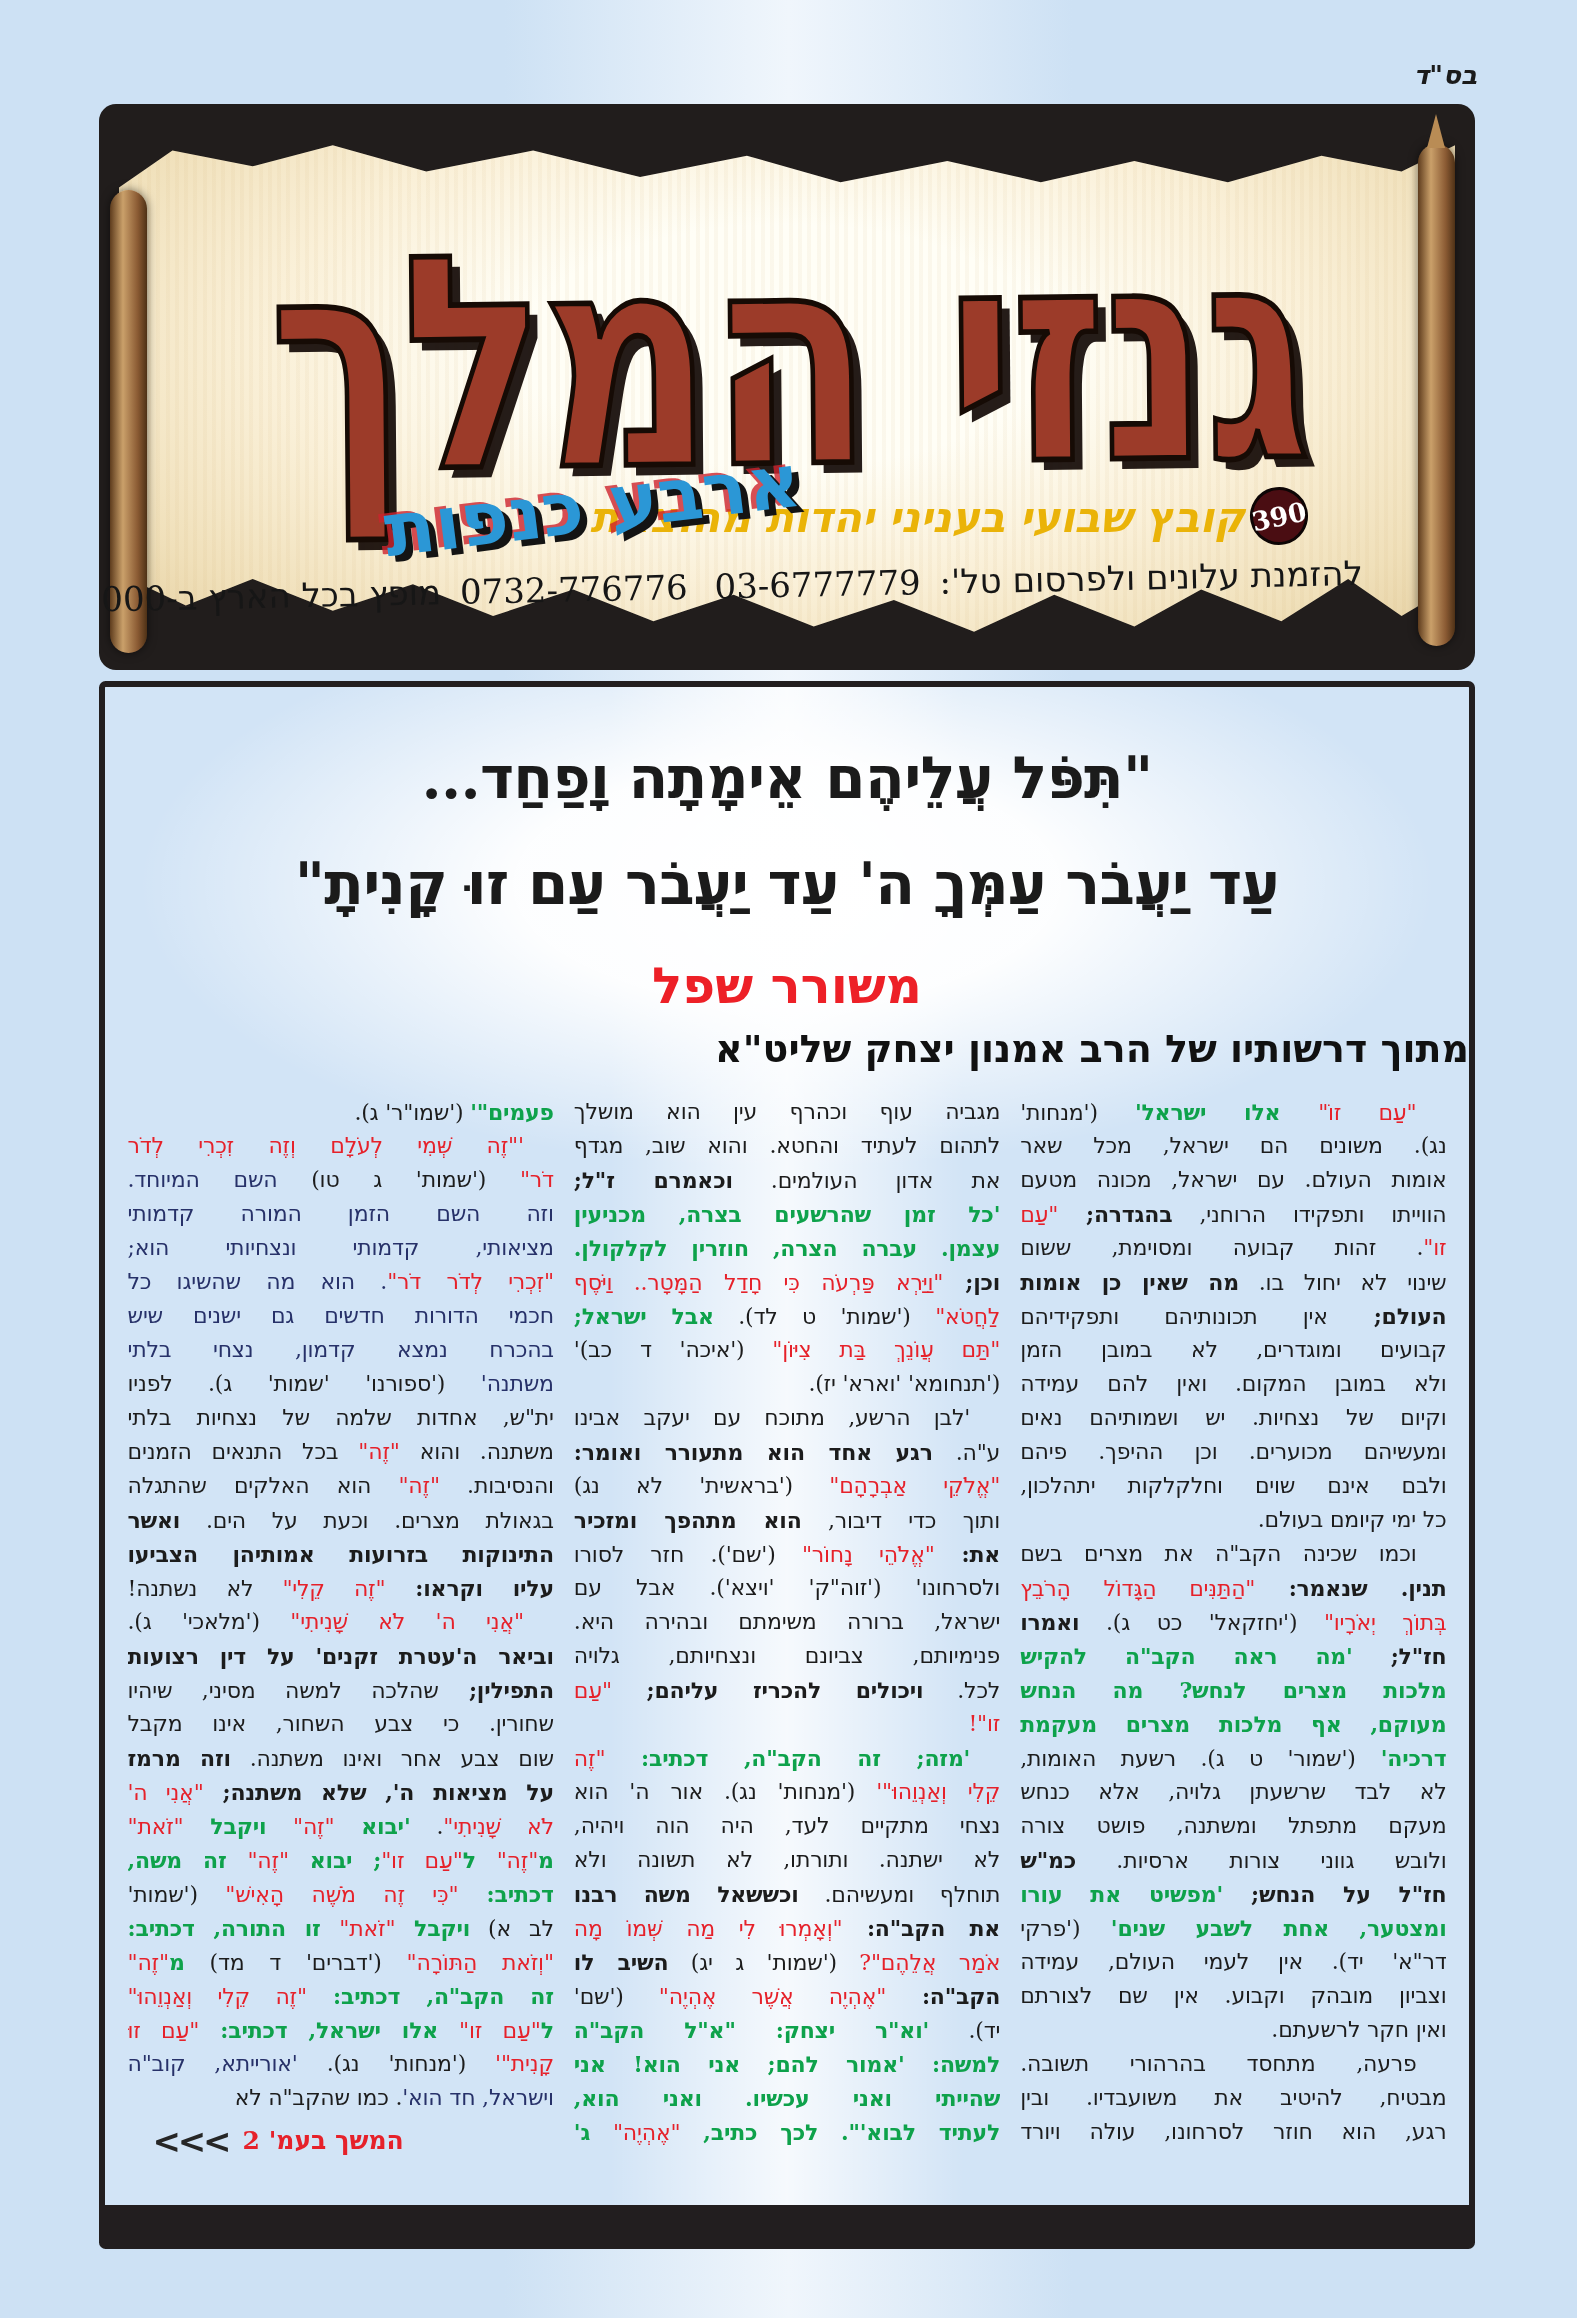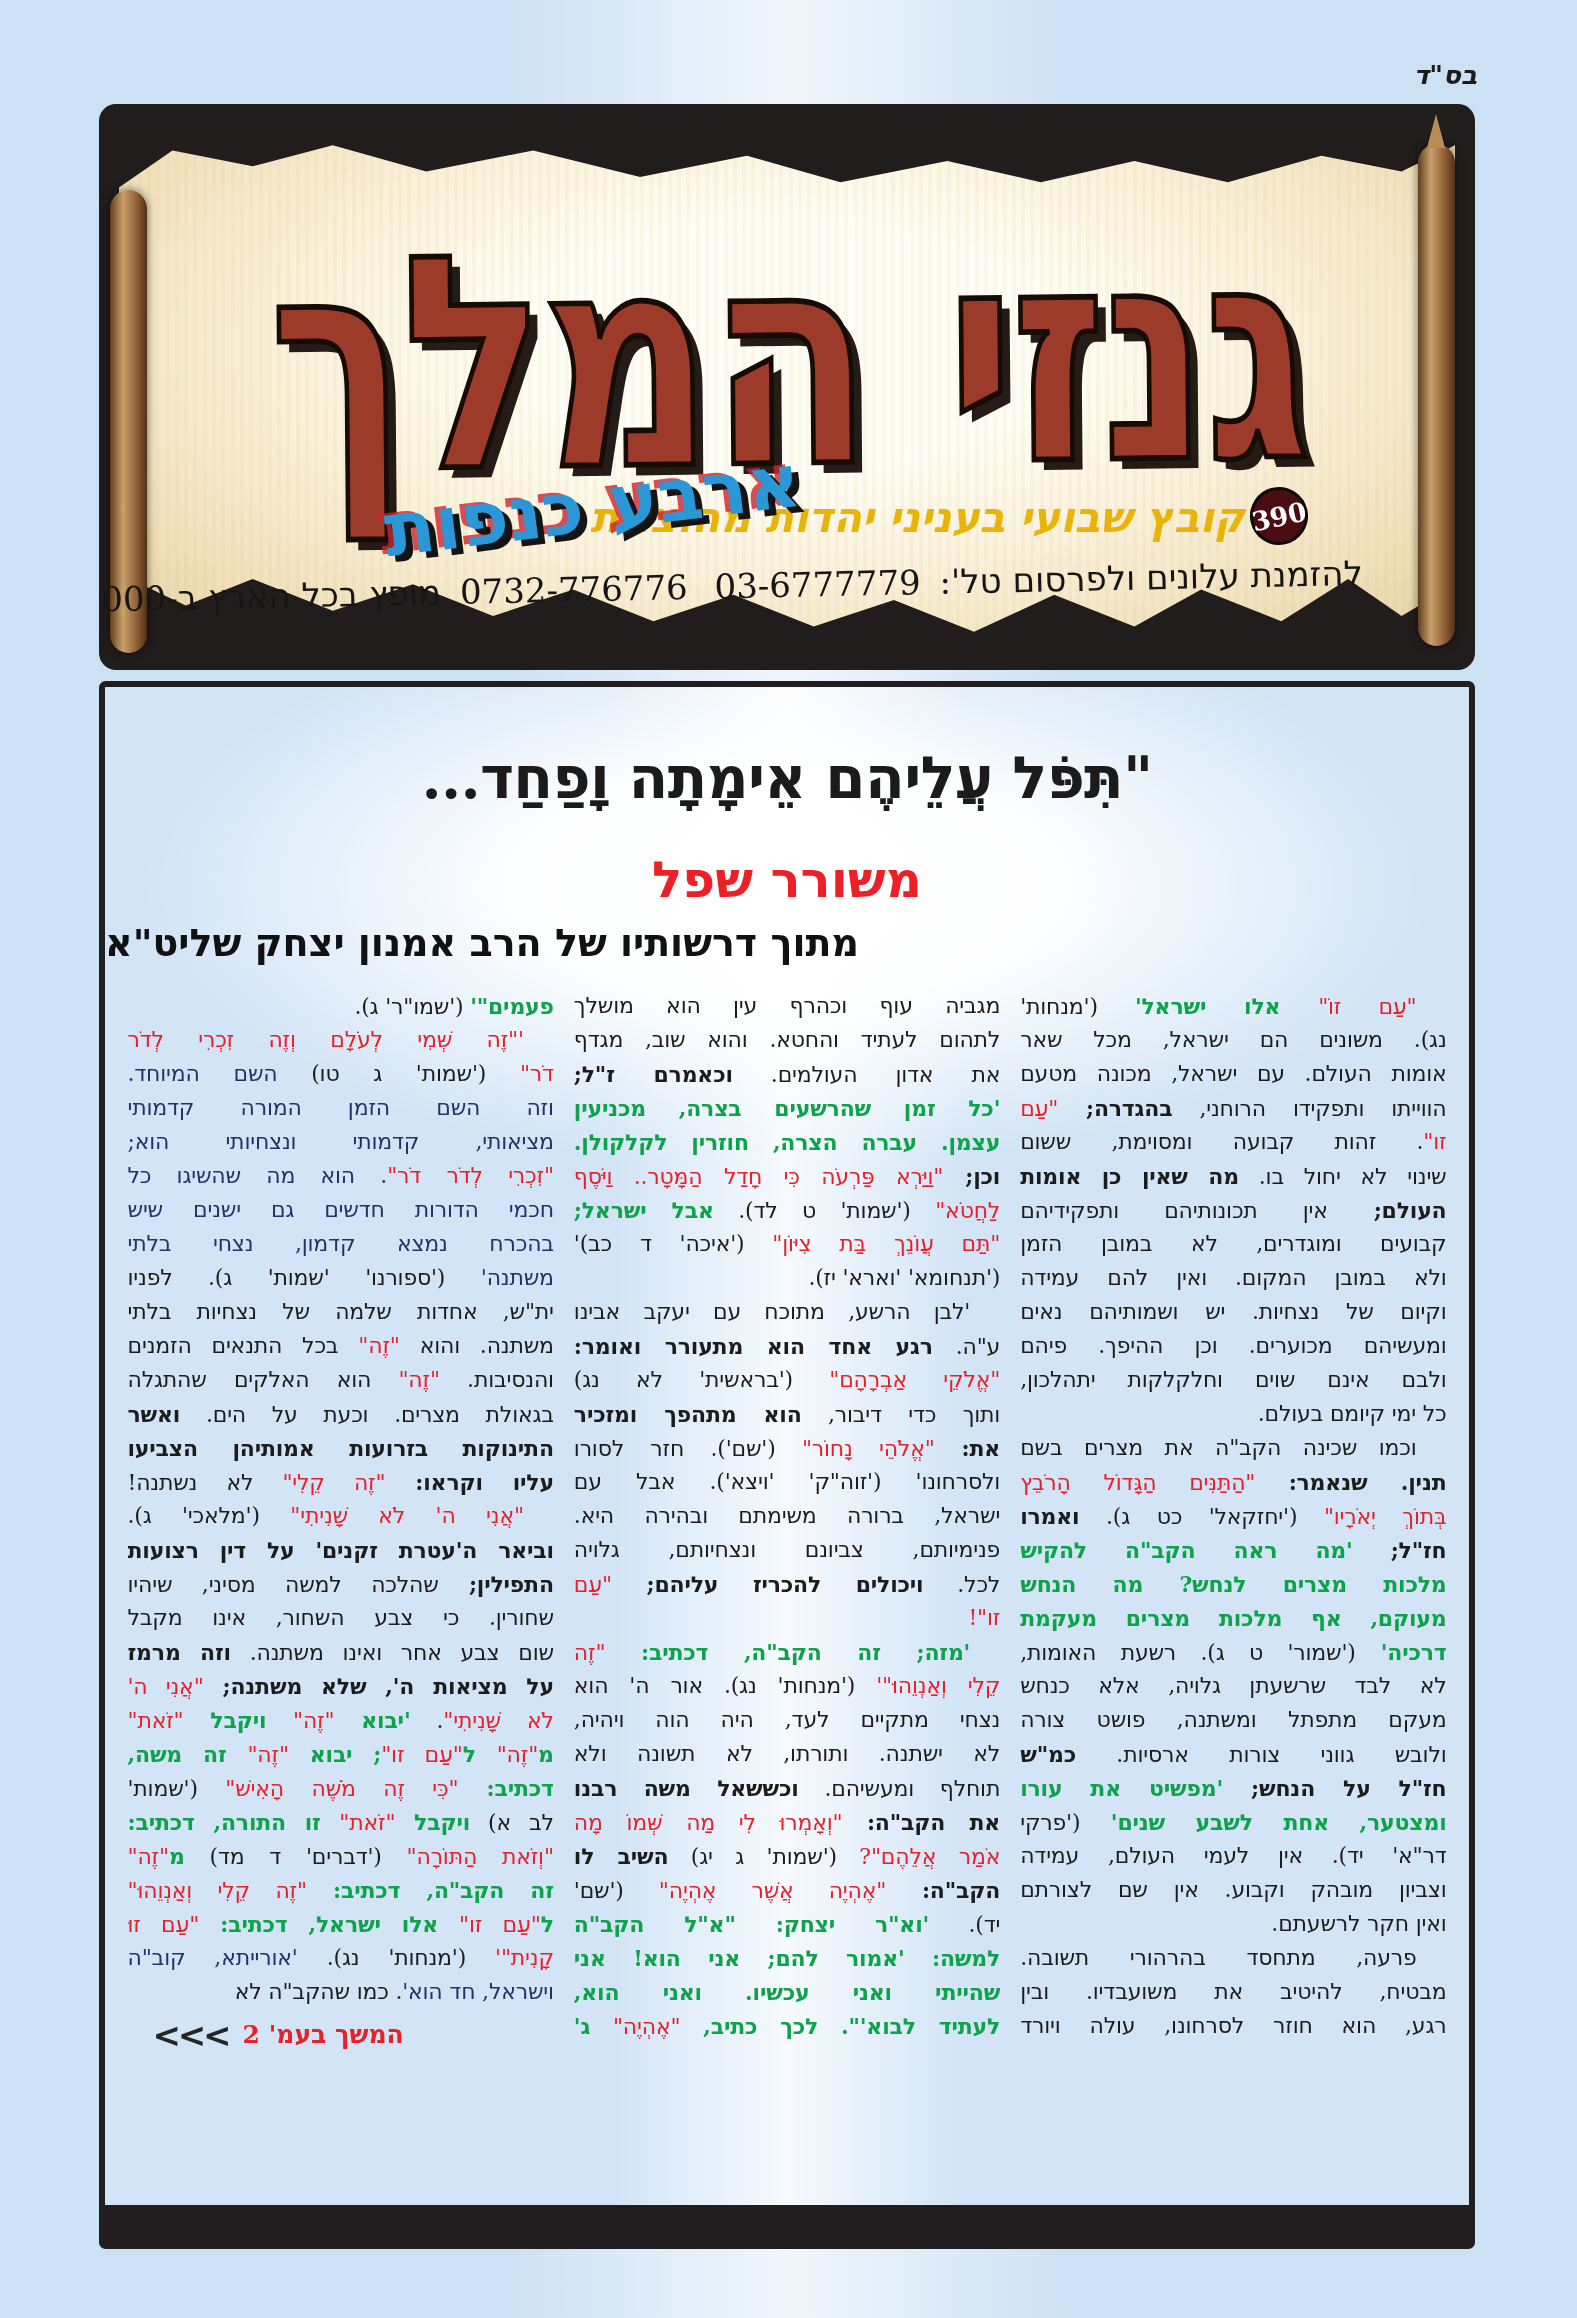--- a/index.html
+++ b/index.html
@@ -87,21 +87,21 @@
   }
   .quote{
     text-align:center;font-weight:bold;color:#1b1b1b;
     font-size:58px;line-height:106px;white-space:nowrap;letter-spacing:-0.7px;
   }
   .quote-1{margin-top:38px;}
   .lead-title{
     text-align:center;font-size:50px;line-height:63px;font-weight:bold;color:#ed2027;margin-top:17px;
   }
   .byline{
-    text-align:left;font-size:38px;line-height:49px;font-weight:bold;color:#111;margin-top:6.6px;
+    text-align:right;font-size:38px;line-height:49px;font-weight:bold;color:#111;margin-top:6.6px;
   }
   
   .cols{
     display:flex;flex-direction:row;gap:20px;direction:rtl;
     padding:0 22.5px;margin-top:22.5px;
   }
   .col{flex:1 1 0;min-width:0;}
   .ln{
     font-size:22px;line-height:34px;height:34px;overflow:hidden;
     text-align:justify;text-align-last:justify;color:#1c1c1c;
@@ -142,20 +142,21 @@
     <div class="contact">
       <span>להזמנת עלונים ולפרסום טל':</span>
       <span class="phone">0732-776776</span>
       <span class="phone">03-6777779</span>
       <span>מופץ בכל הארץ ב-40,000 עותקים</span>
     </div>
   </div>
 
   <div class="panel">
     <div class="quote quote-1">"תִּפֹּל עֲלֵיהֶם אֵימָתָה וָפַחַד...</div>
+    <div class="quote quote-2">עַד יַעֲבֹר עַמְּךָ ה' עַד יַעֲבֹר עַם זוּ קָנִיתָ"</div>
     <div class="lead-title">משורר שפל</div>
     <div class="byline">מתוך דרשותיו של הרב אמנון יצחק שליט"א</div>
 
     <div class="cols">
       <div class="col">
         <div class="lines">
             <div class="ln ind"><span class="cr">"עַם זוֹ"</span><span class="cg"> אלו ישראל'</span><span class="ck"> ('מנחות'</span></div>
             <div class="ln"><span class="ck">נג). משונים הם ישראל, מכל שאר</span></div>
             <div class="ln"><span class="ck">אומות העולם. עם ישראל, מכונה מטעם</span></div>
             <div class="ln"><span class="ck">הווייתו ותפקידו הרוחני, </span><span class="cb">בהגדרה; </span><span class="cr">"עַם</span></div>

